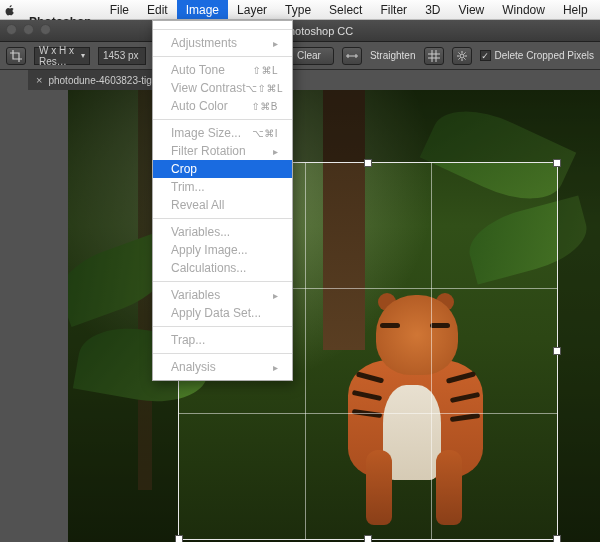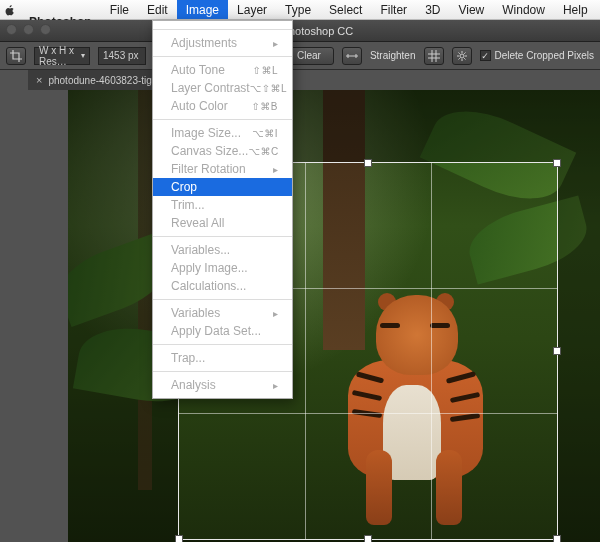--- a/index.html
+++ b/index.html
@@ -217,36 +217,32 @@
     <div class="sep"></div>
     <div class="row dis sub">
       <span>Adjustments</span>
     </div>
     <div class="sep"></div>
     <div class="row dis">
       <span>Auto Tone</span>
       <span class="sc">⇧⌘L</span>
     </div>
     <div class="row dis">
-      <span>Layer Contrast</span>
+      <span>View Contrast</span>
       <span class="sc">⌥⇧⌘L</span>
     </div>
     <div class="row dis">
       <span>Auto Color</span>
       <span class="sc">⇧⌘B</span>
     </div>
     <div class="sep"></div>
     <div class="row dis">
       <span>Image Size...</span>
       <span class="sc">⌥⌘I</span>
     </div>
-    <div class="row dis">
-      <span>Canvas Size...</span>
-      <span class="sc">⌥⌘C</span>
-    </div>
     <div class="row dis sub">
       <span>Filter Rotation</span>
     </div>
     <div class="row sel">
       <span>Crop</span>
     </div>
     <div class="row dis">
       <span>Trim...</span>
     </div>
     <div class="row dis">

